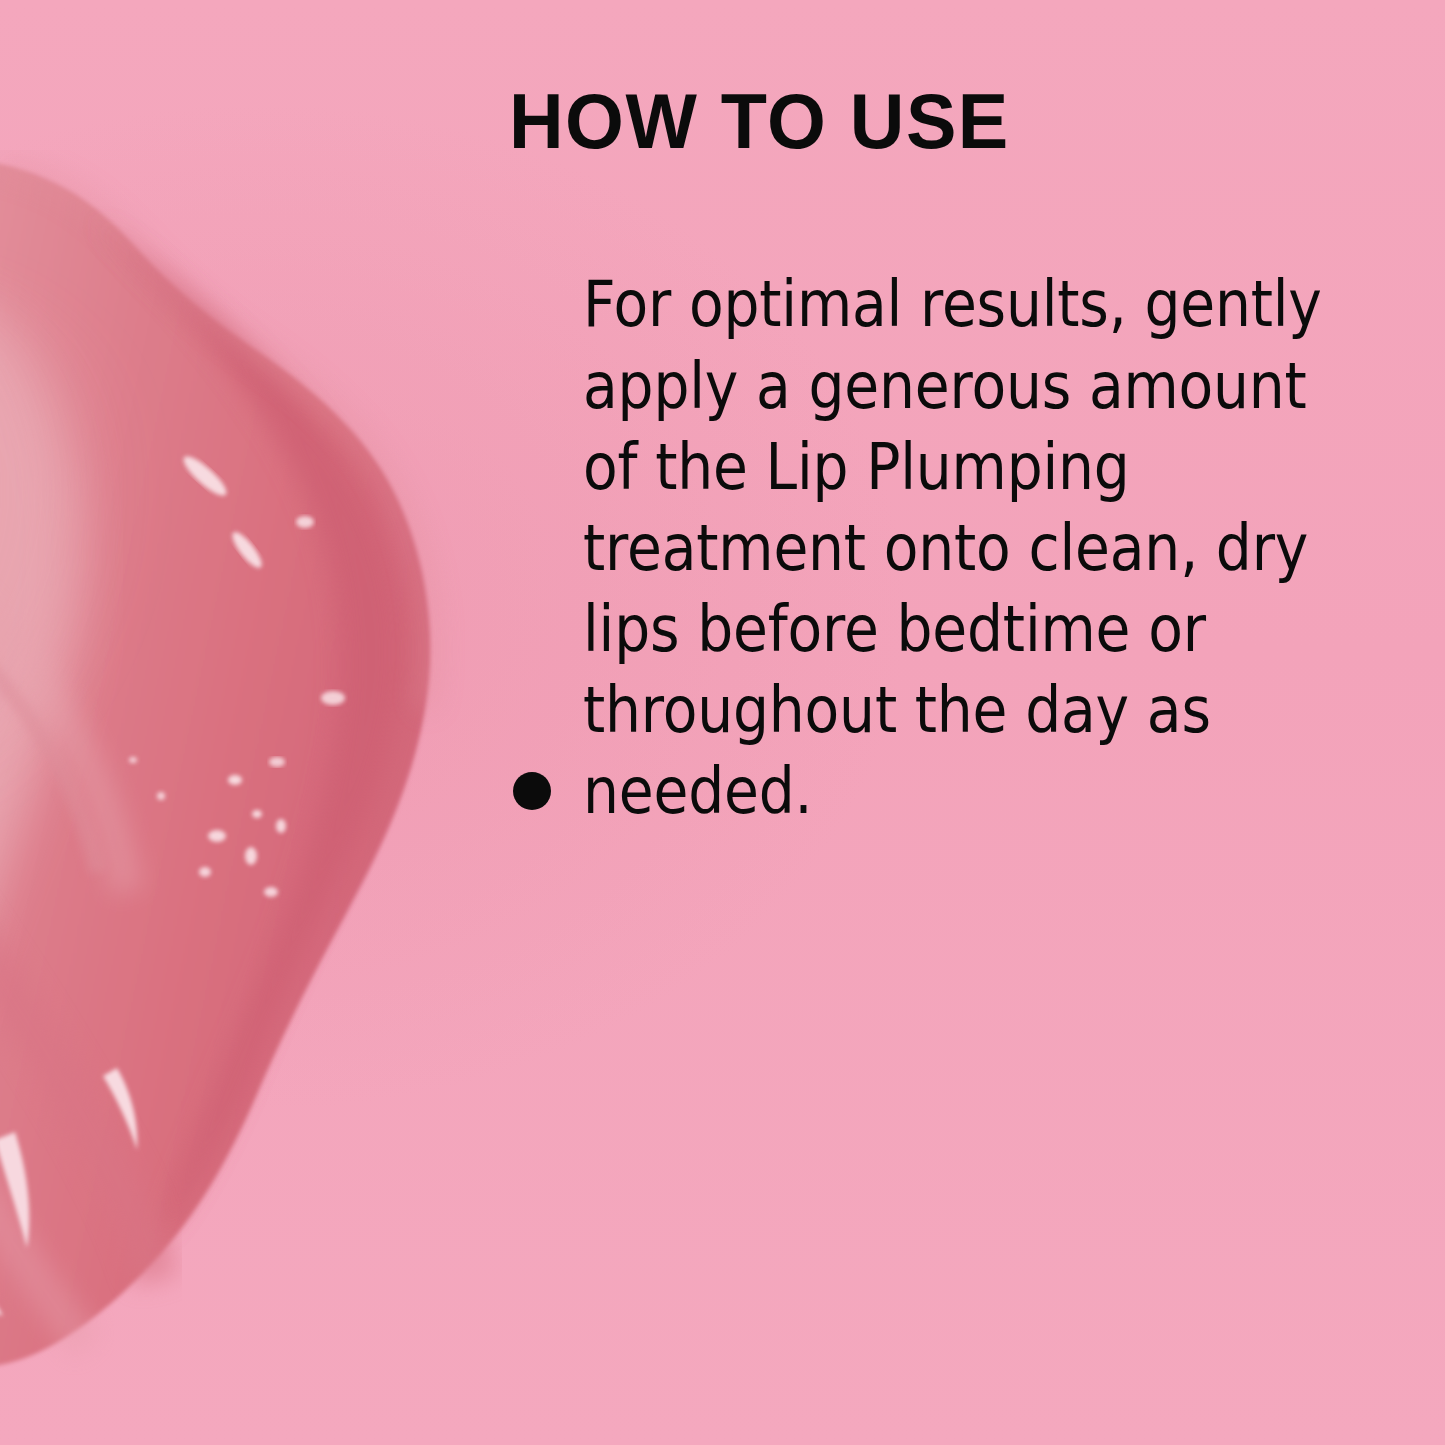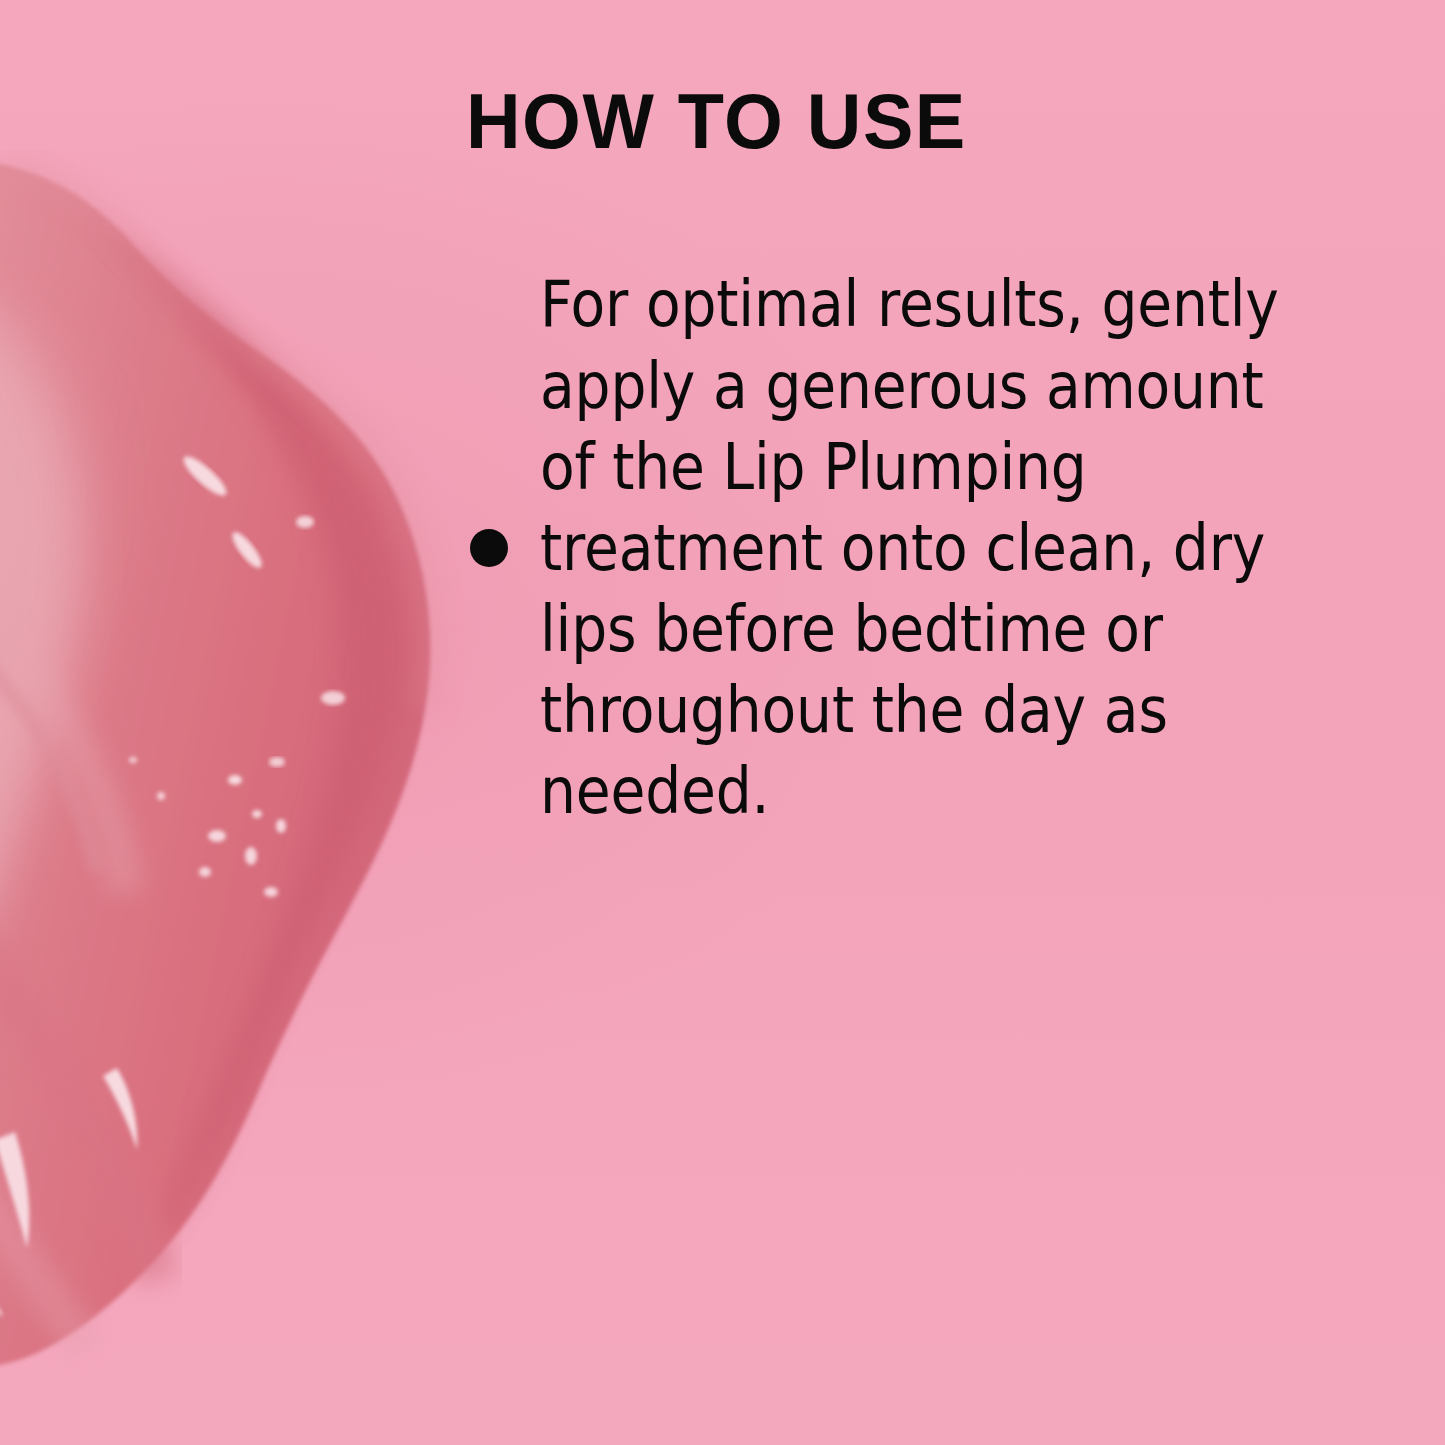--- a/index.html
+++ b/index.html
@@ -33,21 +33,21 @@
     top: 150px;
     width: 700px;
     height: 1300px;
     pointer-events: none;
   }
   .swatch-svg { display: block; width: 100%; height: 100%; }
 
   
   .content {
     position: absolute;
-    left: 448px;
+    left: 491px;
     top: 64px;
     width: 920px;
     height: 1330px;
   }
   .title {
     font-family: "Liberation Sans", sans-serif;
     font-weight: 700;
     font-size: 78px;
     letter-spacing: 1.5px;
     line-height: 1.0;
@@ -59,21 +59,21 @@
     white-space: nowrap;
   }
 
   .bullet-list {
     margin: 0;
     padding: 0;
     list-style: none;
   }
   .bullet-item {
     display: flex;
-    align-items: center;
+    align-items: flex-end;
     margin-top: 104px;
   }
   .bullet-item.second { margin-top: 148px; }
 
   .bullet-dot {
     flex: 0 0 auto;
     width: 38px;
     height: 38px;
     border-radius: 50%;
     background: #0b0b0b;

